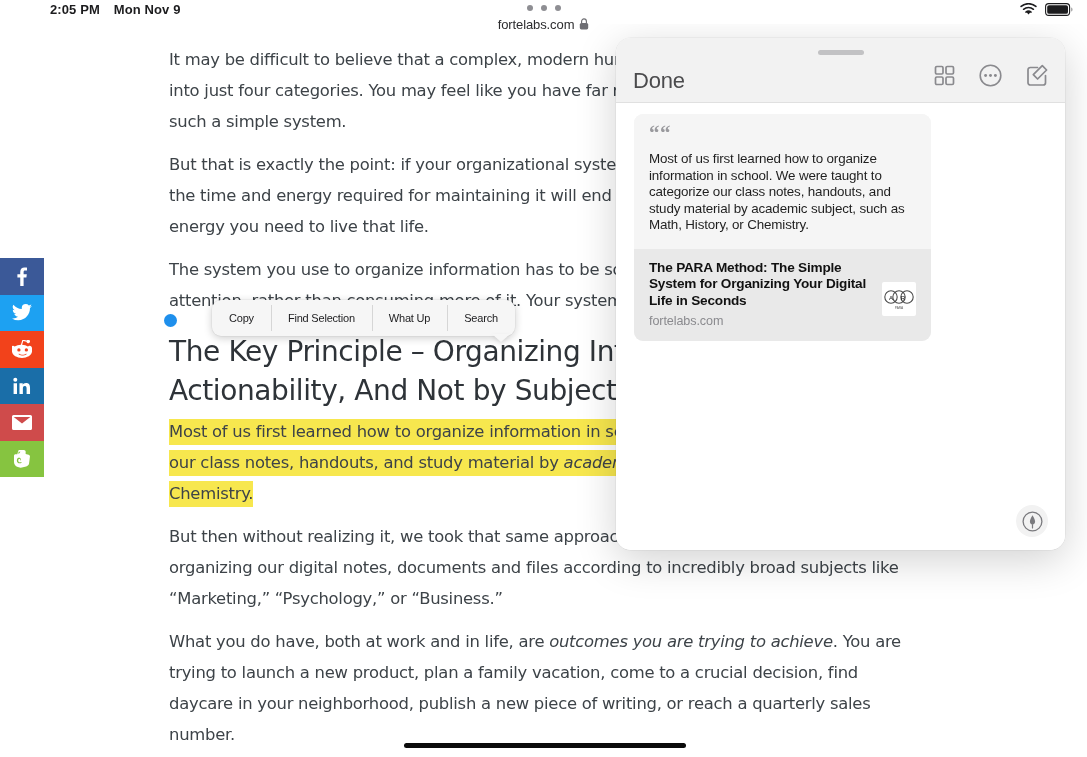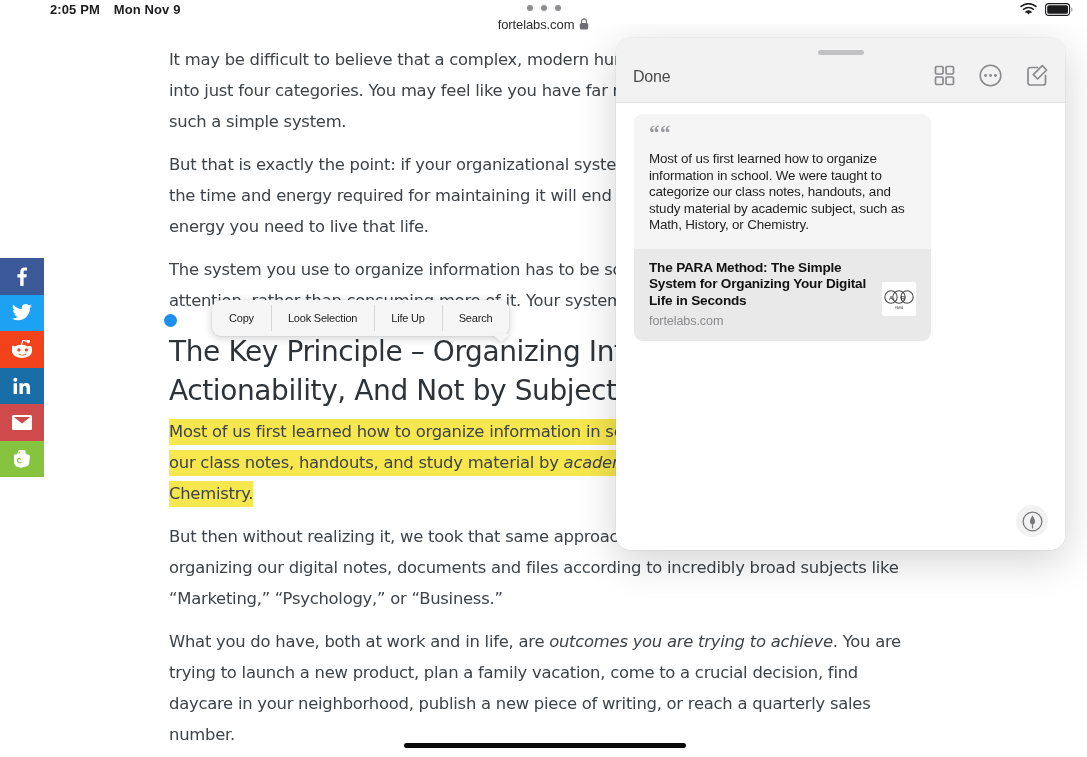--- a/index.html
+++ b/index.html
@@ -233,21 +233,21 @@
     margin: auto;
     width: 46px;
     height: 5px;
     border-radius: 3px;
     background: #c2c2c4;
   }
   #notes-done {
     position: absolute;
     left: 17px;
     top: 30px;
-    font-size: 16px;
+    font-size: 22px;
     color: #4b4b4d;
     letter-spacing: -0.2px;
   }
   #notes-actions {
     position: absolute;
     right: 16px;
     top: 26px;
     display: flex;
     align-items: center;
     gap: 24px;
@@ -393,22 +393,22 @@
       <svg width="17" height="19" viewBox="0 0 17 19">
         <path fill="#fff" d="M5.3.9c-.5 0-.9.35-1 .83L3.3 5.3H1.5C.67 5.3 0 5.97 0 6.8v6.3c0 2.1 1.2 3.9 3.1 4.6l2.4.9c.45.17.94.2 1.4.1l5.2-1.1c1.6-.35 2.8-1.65 3-3.28l.85-6.7c.1-.9-.5-1.75-1.4-1.93l-2.9-.57V2.6c0-.95-.78-1.7-1.72-1.7H5.3zm-.7 1.75h1.9l-2 2.6V3.5c0-.47.1-.85.1-.85zM5.55 9.1c1 0 1.55.78 1.55 1.9 0 .3-.1.4-.4.4H4.2c0 1.1.6 1.9 1.7 1.9.55 0 1-.15 1.3-.35.12-.07.25-.02.25.14v.6c0 .15-.06.25-.2.33-.4.2-.9.33-1.55.33-1.75 0-2.85-1.2-2.85-2.9 0-1.7 1.05-2.95 2.7-2.95zm-.1.95c-.7 0-1.2.5-1.25 1.35h2.3c0-.83-.4-1.35-1.05-1.35z"></path>
       </svg>
     </div>
   </div>
 
   <div id="selection-handle-start"></div>
 
   <div id="edit-menu">
     <div class="menu-item">Copy</div>
-    <div class="menu-item">Look Selection</div>
-    <div class="menu-item">Life Up</div>
+    <div class="menu-item">Find Selection</div>
+    <div class="menu-item">What Up</div>
     <div class="menu-item">Search</div>
   </div>
   <div id="edit-menu-arrow"></div>
 
   <div id="notes-panel">
 
     <div id="notes-topbar">
       <div id="notes-grabber"></div>
       <div id="notes-done">Done</div>
 

